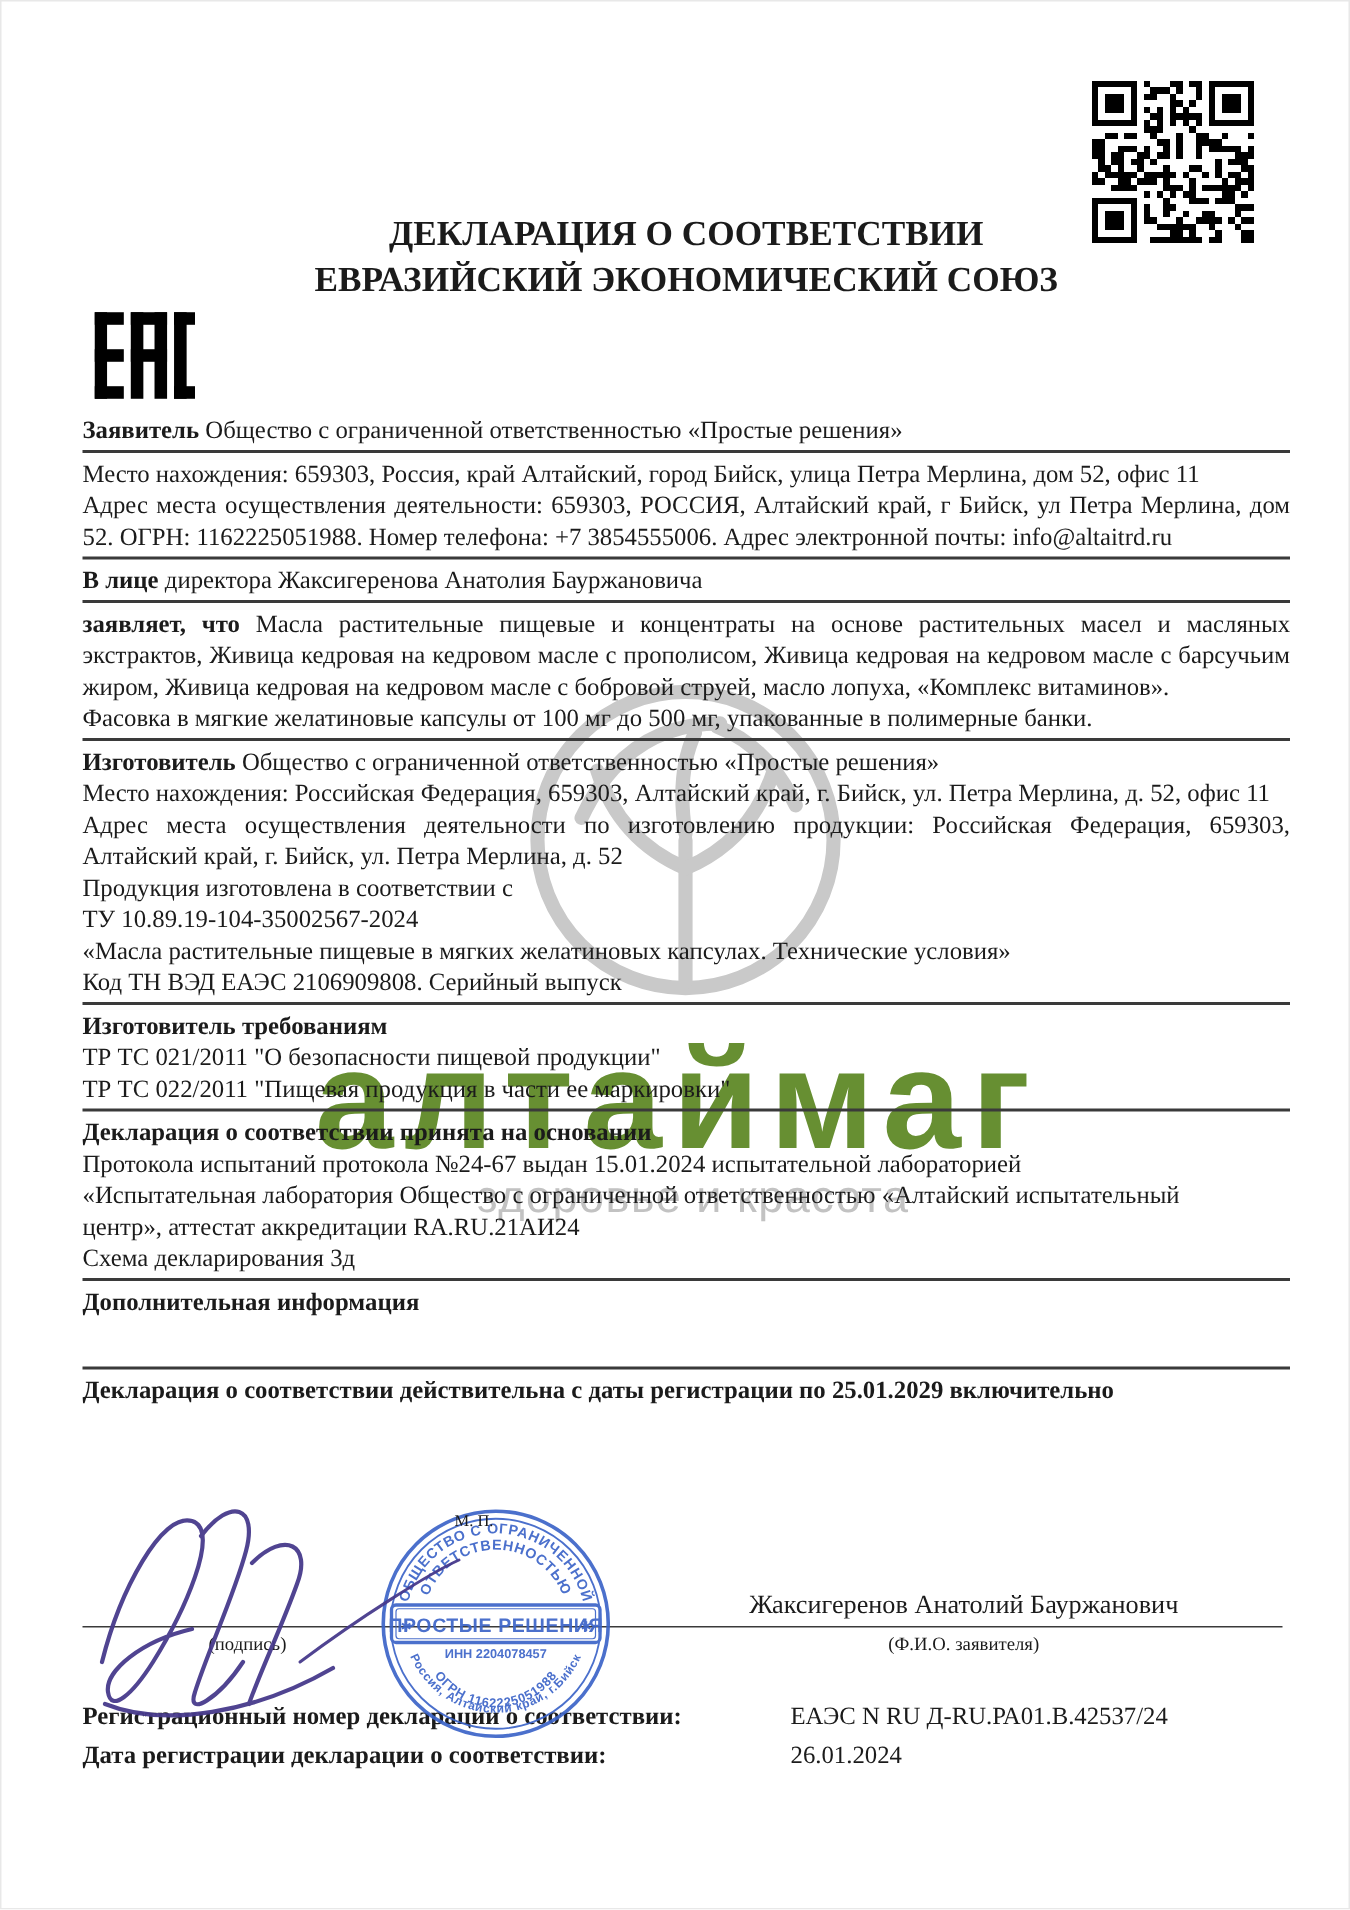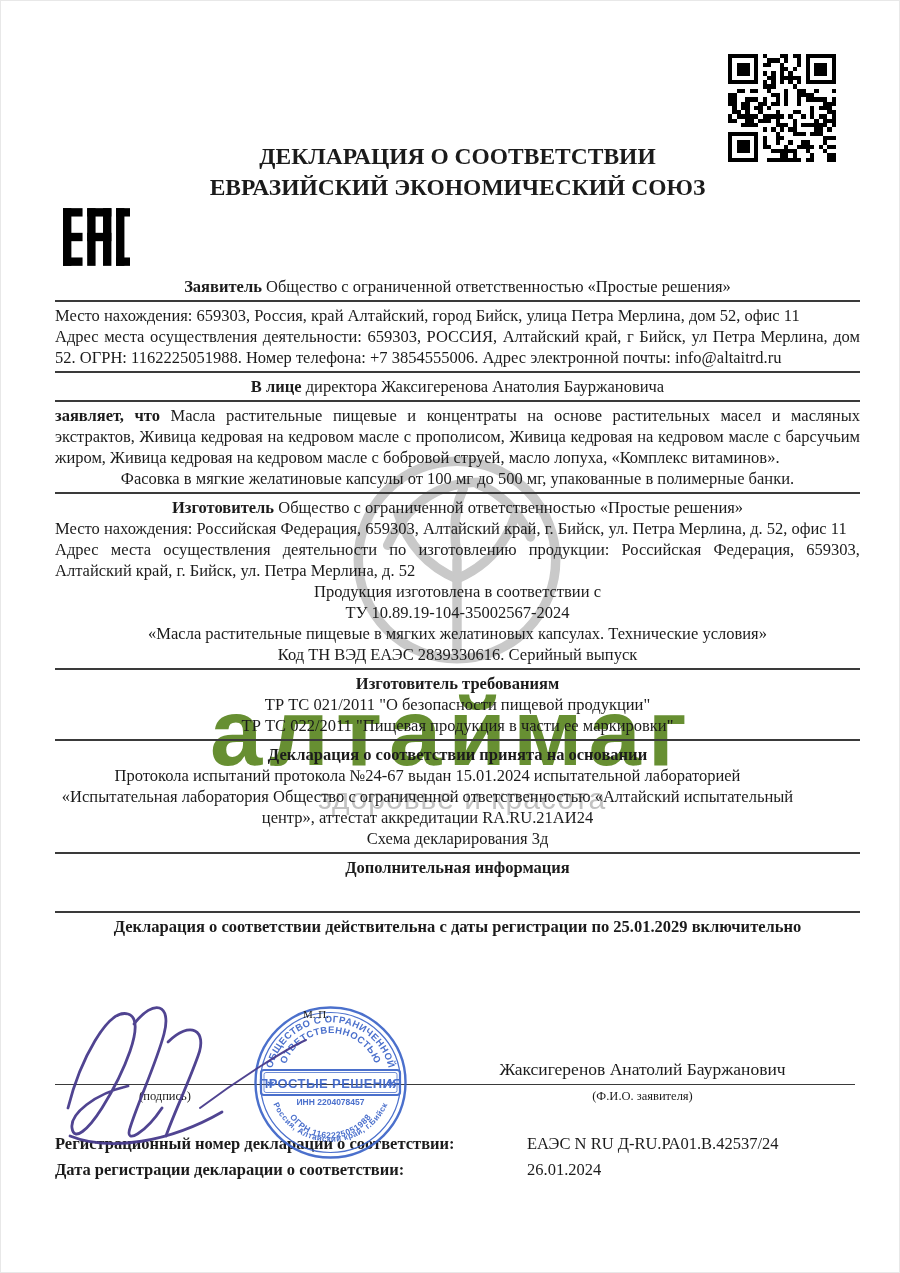--- a/index.html
+++ b/index.html
@@ -24,21 +24,21 @@
     font-weight:bold;font-size:23.5px;line-height:31px;z-index:1;
   }
   .eac{position:absolute;left:63px;top:207px;z-index:1;}
   .qr{position:absolute;left:728px;top:54px;width:108px;height:108px;z-index:1;}
   .qr svg{shape-rendering:crispEdges;}
   
   .content{
     position:absolute;left:55px;top:276px;width:805px;z-index:1;
     font-size:16.5px;line-height:21px;
   }
-  .content p{margin:0;padding:0;text-align:center;}
+  .content p{margin:0;padding:0;}
   .content p.j{text-align:justify;}
   .content p.b{font-weight:bold;}
   .content p.protocol{max-width:745px;}
   hr.rule{border:none;border-top:2px solid #3a3a3a;margin:3px 0;height:0;}
   .spacer{height:30px;}
   
   .mp{position:absolute;left:303px;top:1008px;font-size:11px;z-index:6;}
   .sig-line{position:absolute;left:55px;top:1084px;width:800px;height:0;border-top:1.8px solid #3a3a3a;z-index:1;}
   .cap-sign{position:absolute;left:118px;top:1089px;width:94px;text-align:center;font-size:12.5px;z-index:1;}
   .fio{position:absolute;left:430px;top:1059px;width:425px;text-align:center;font-size:17.5px;z-index:1;}
@@ -331,21 +331,21 @@
     <hr class="rule">
     <p class="j"><b>заявляет, что</b> <span>Масла растительные пищевые и концентраты на основе растительных масел и масляных экстрактов, Живица кедровая на кедровом масле с прополисом, Живица кедровая на кедровом масле с барсучьим жиром, Живица кедровая на кедровом масле с бобровой струей, масло лопуха, «Комплекс витаминов».</span></p>
     <p>Фасовка в мягкие желатиновые капсулы от 100 мг до 500 мг, упакованные в полимерные банки.</p>
     <hr class="rule">
     <p><b>Изготовитель</b> <span>Общество с ограниченной ответственностью «Простые решения»</span></p>
     <p class="j">Место нахождения: Российская Федерация, 659303, Алтайский край, г. Бийск, ул. Петра Мерлина, д. 52, офис 11</p>
     <p class="j">Адрес места осуществления деятельности по изготовлению продукции: Российская Федерация, 659303, Алтайский край, г. Бийск, ул. Петра Мерлина, д. 52</p>
     <p>Продукция изготовлена в соответствии с</p>
     <p>ТУ 10.89.19-104-35002567-2024</p>
     <p>«Масла растительные пищевые  в мягких желатиновых капсулах. Технические условия»</p>
-    <p>Код ТН ВЭД ЕАЭС 2839330616. Серийный выпуск</p>
+    <p>Код ТН ВЭД ЕАЭС 2106909808. Серийный выпуск</p>
     <hr class="rule">
     <p class="b">Изготовитель требованиям</p>
     <p>ТР ТС 021/2011 "О безопасности пищевой продукции"</p>
     <p>ТР ТС 022/2011 "Пищевая продукция в части ее маркировки"</p>
     <hr class="rule">
     <p class="b">Декларация о соответствии принята на основании</p>
     <p class="protocol">Протокола испытаний протокола №24-67 выдан 15.01.2024  испытательной лабораторией «Испытательная лаборатория Общество с ограниченной ответственностью «Алтайский испытательный центр», аттестат аккредитации RA.RU.21АИ24</p>
     <p>Схема декларирования 3д</p>
     <hr class="rule">
     <p class="b">Дополнительная информация</p>

